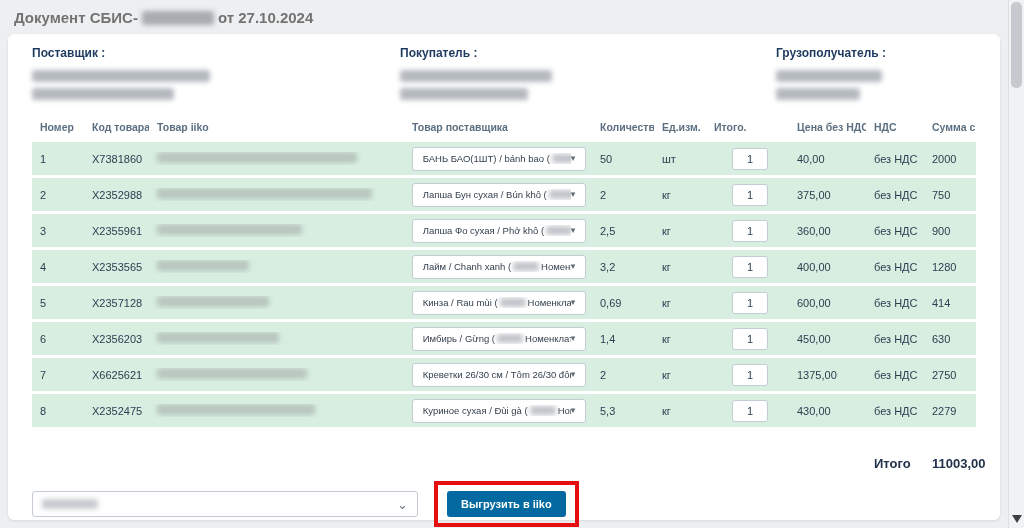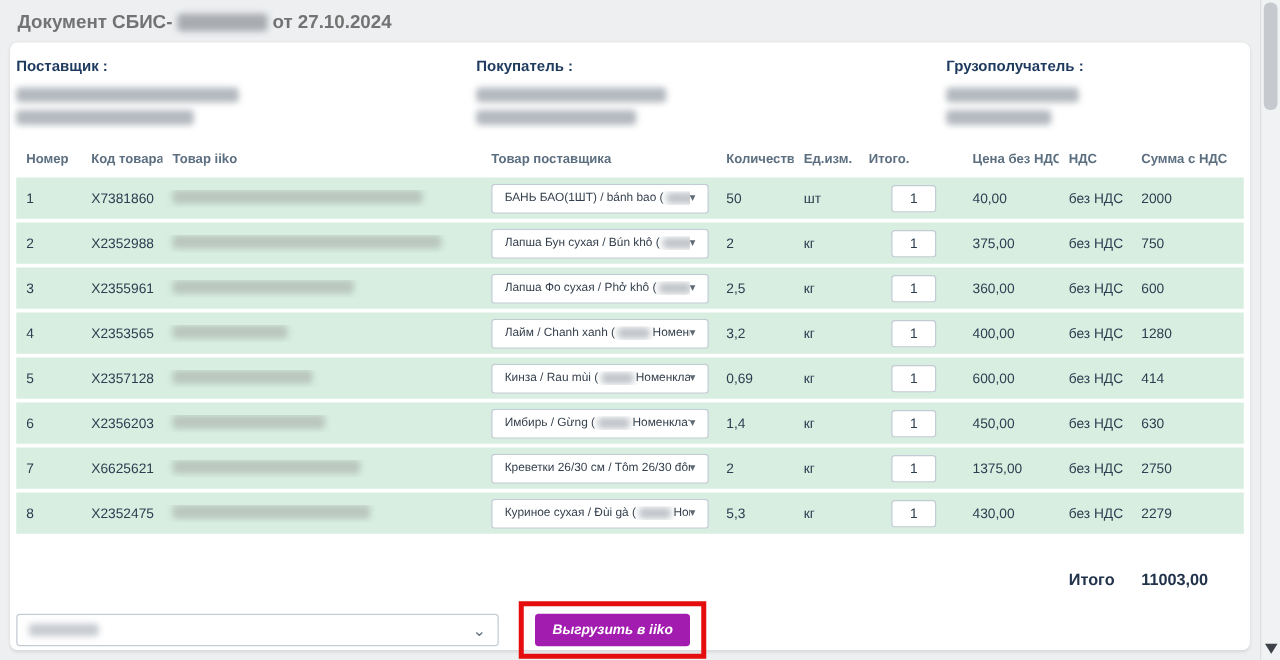--- a/index.html
+++ b/index.html
@@ -16,21 +16,21 @@
     font-size:15px; font-weight:bold; color:#737373;
     display:flex; align-items:center; gap:4px;
   }
   .blob { background:#b4b9bf; filter:blur(2.5px); border-radius:3px; display:inline-block; }
   .title-blob { width:72px; height:14px; background:#a8abb0; }
 
   .card {
     position:absolute; left:8px; top:34px; right:24px; bottom:8px;
     background:#ffffff; border-radius:6px;
     box-shadow:0 1px 3px rgba(0,0,0,.10);
-    padding:12px 5px;
+    padding:12px 24px;
   }
 
   
   .parties { display:flex; }
   .party { display:flex; flex-direction:column; gap:6px; }
   .party-supplier { width:368px; }
   .party-buyer { width:376px; }
   .party-consignee { flex:1; }
   .party-label { font-size:12px; font-weight:bold; color:#1e3a5f; margin-bottom:4px; }
   .line { height:12px; }
@@ -95,24 +95,23 @@
     display:flex; align-items:center; justify-content:space-between;
     padding:0 9px; cursor:pointer;
   }
   .select-blob { width:56px; height:10px; background:#c7cbd0; }
   .footer-select .chev { font-size:13px; color:#6b7682; }
   .red-box {
     margin-left:16px; border:4px solid #e50d0d; padding:6px 9px;
     background:transparent;
   }
   .export-btn {
-    background:#a21caf; color:#ffffff; border:none; border-radius:3px;
+    background:#0369a1; color:#ffffff; border:none; border-radius:3px;
     font-size:11px; font-weight:bold; padding:7px 14px; cursor:pointer;
     font-family:"Liberation Sans", sans-serif;
-    font-style:italic;
   }
 
   
   .scrollbar {
     position:absolute; right:0; top:0; width:16px; height:528px;
     background:#f1f2f3; border-left:1px solid #dddfe1;
   }
   .thumb {
     position:absolute; top:2px; left:2px; width:11px; height:86px;
     background:#c6c9cd; border-radius:5px;
@@ -233,21 +232,21 @@
         <span class="chev">▾</span>
       </div>
     </div>
     <div class="td">2,5</div>
     <div class="td">кг</div>
     <div class="td coef-cell">
       <input class="coef-input" value="1" style="">
     </div>
     <div class="td">360,00</div>
     <div class="td">без НДС</div>
-    <div class="td">600</div>
+    <div class="td">900</div>
   </div>
 
   <div class="t-row">
     <div class="td">4</div>
     <div class="td">X2353565</div>
     <div class="td">
       <span class="blob sup-blob"></span>
     </div>
     <div class="td">
       <div class="select">

